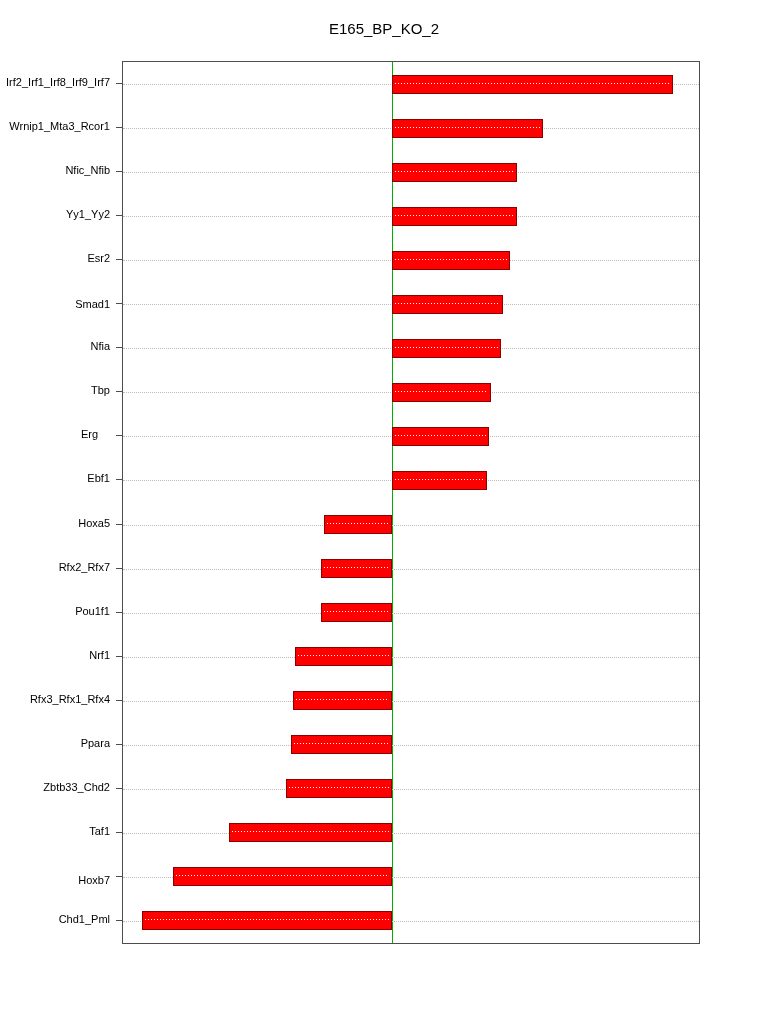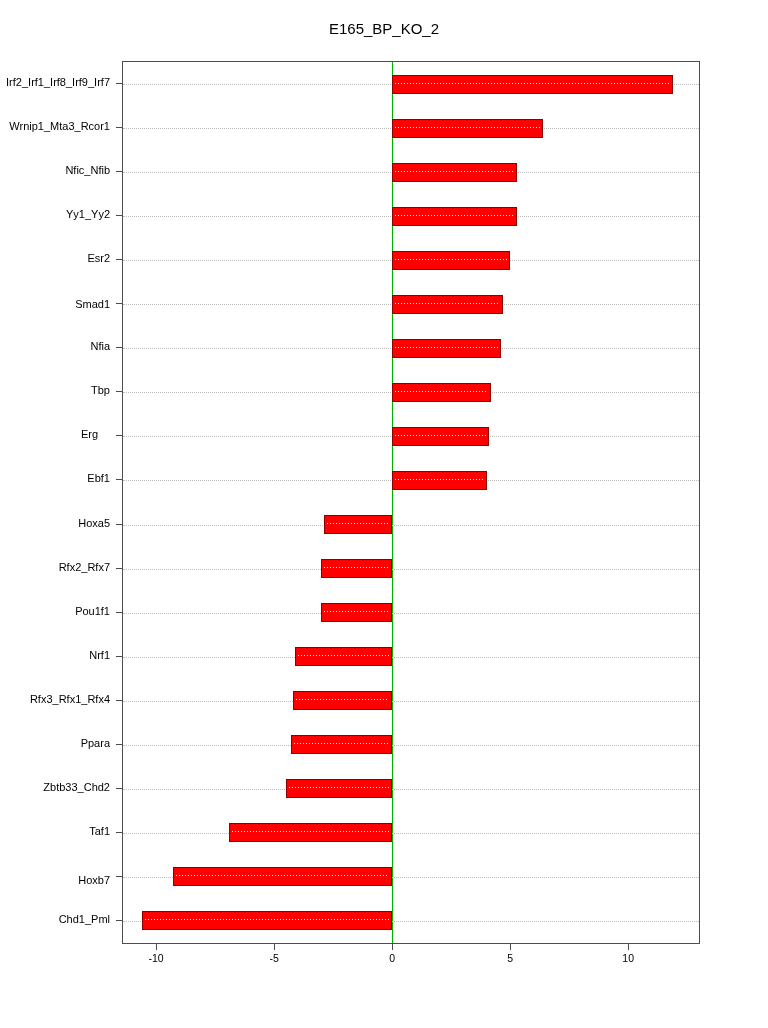--- a/index.html
+++ b/index.html
@@ -202,32 +202,20 @@
         <div class="bar" title="Zbtb33_Chd2: -4.5" style="left: 162.885px; width: 106.23px; top: 717.325px; background: rgb(255, 0, 0); border-color: rgb(139, 0, 0);"></div>
         <div class="gridline" style="top: 770.875px;"></div>
         <div class="bar" title="Taf1: -6.9" style="left: 106.23px; width: 162.885px; top: 761.375px; background: rgb(255, 0, 0); border-color: rgb(139, 0, 0);"></div>
         <div class="gridline" style="top: 814.925px;"></div>
         <div class="bar" title="Hoxb7: -9.3" style="left: 49.5738px; width: 219.541px; top: 805.425px; background: rgb(255, 0, 0); border-color: rgb(139, 0, 0);"></div>
         <div class="gridline" style="top: 858.975px;"></div>
         <div class="bar" title="Chd1_Pml: -10.6" style="left: 18.8852px; width: 250.23px; top: 849.475px; background: rgb(255, 0, 0); border-color: rgb(139, 0, 0);"></div>
       </div>
   </div>
 
-  <div class="xticks" id="x-axis">
-      <div class="xtick-mark" style="left: 34.0492px;"></div>
-      <div class="xtick-label" style="left: 34.0492px;">-10</div>
-      <div class="xtick-mark" style="left: 152.082px;"></div>
-      <div class="xtick-label" style="left: 152.082px;">-5</div>
-      <div class="xtick-mark" style="left: 270.115px;"></div>
-      <div class="xtick-label" style="left: 270.115px;">0</div>
-      <div class="xtick-mark" style="left: 388.148px;"></div>
-      <div class="xtick-label" style="left: 388.148px;">5</div>
-      <div class="xtick-mark" style="left: 506.18px;"></div>
-      <div class="xtick-label" style="left: 506.18px;">10</div>
-    </div>
 
 
 <div class="ytick" style="top: 83.025px;"></div>
     <div class="ytick" style="top: 127.075px;"></div>
     <div class="ytick" style="top: 171.125px;"></div>
     <div class="ytick" style="top: 215.175px;"></div>
     <div class="ytick" style="top: 259.225px;"></div>
     <div class="ytick" style="top: 303.275px;"></div>
     <div class="ytick" style="top: 347.325px;"></div>
     <div class="ytick" style="top: 391.375px;"></div>

